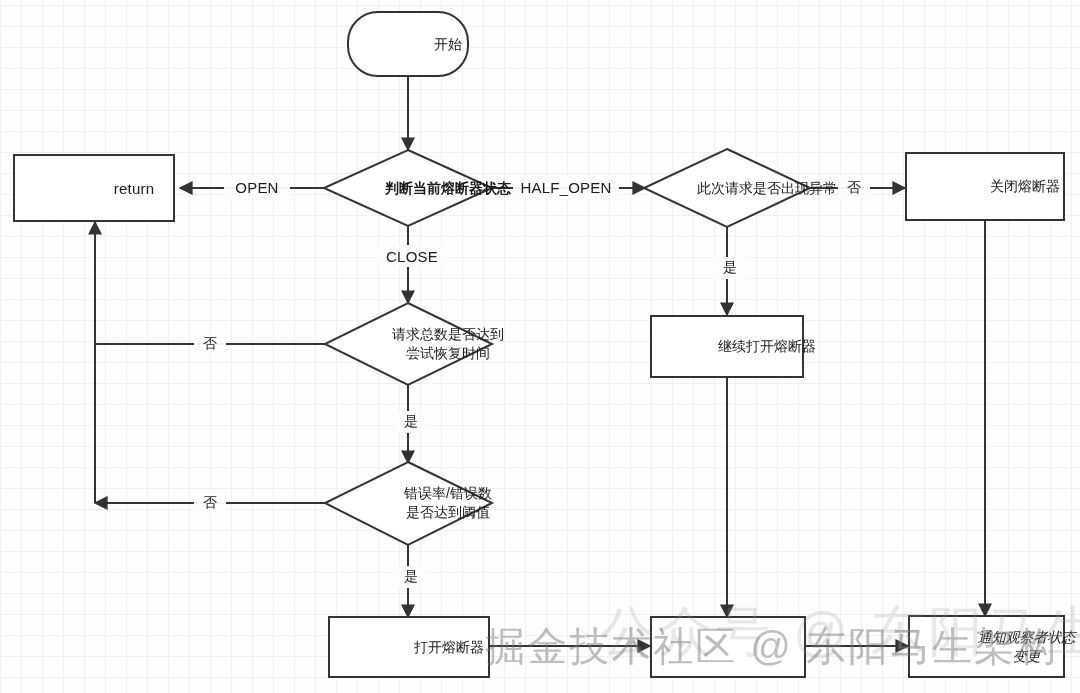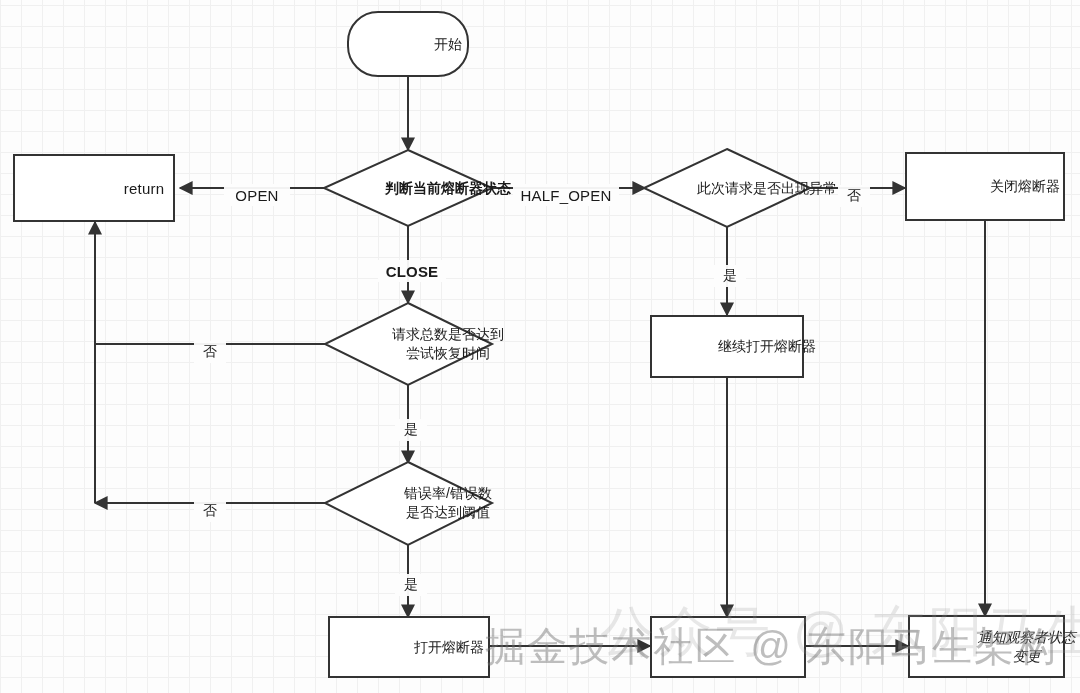--- a/index.html
+++ b/index.html
@@ -51,21 +51,20 @@
   .edge-label {
     position: absolute;
     display: flex;
     align-items: center;
     justify-content: center;
     color: #1a1a1a;
     font-size: 14px;
     background: rgba(253,253,253,0.95);
     padding: 0 3px;
     white-space: nowrap;
-    margin-top: 8px;
   }
   .latin {
     font-size: 15px;
     letter-spacing: 0.2px;
   }
   #watermark {
     position: absolute;
     left: 300px;
     top: 600px;
     width: 780px;
@@ -155,21 +154,21 @@
 
     <rect x="329" y="617" width="160" height="60" fill="#ffffff" stroke="#333333" stroke-width="2"></rect>
 
     <rect x="651" y="617" width="154" height="60" fill="#ffffff" stroke="#333333" stroke-width="2"></rect>
 
     <rect x="909" y="616" width="155" height="61" fill="#ffffff" stroke="#333333" stroke-width="2"></rect>
   </svg>
 
   <div class="node-text" style="left:348px; top:12px; width:120px; height:64px;">开始</div>
 
-  <div class="node-text latin" style="left:24px; top:155px; width:160px; height:66px;">return</div>
+  <div class="node-text latin" style="left:14px; top:155px; width:160px; height:66px;">return</div>
 
   <div class="node-text" style="left:308px; top:168px; width:200px; height:40px;font-weight:bold;">判断当前熔断器状态</div>
 
   <div class="node-text" style="left:627px; top:168px; width:200px; height:40px;">此次请求是否出现异常</div>
 
   <div class="node-text" style="left:906px; top:153px; width:158px; height:67px;">关闭熔断器</div>
 
   <div class="node-text" style="left:651px; top:316px; width:152px; height:61px;">继续打开熔断器</div>
 
   <div class="node-text" style="left:318px; top:318px; width:180px; height:52px;">请求总数是否达到
@@ -181,21 +180,21 @@
   <div class="node-text" style="left:329px; top:617px; width:160px; height:60px;">打开熔断器</div>
 
 
   <div class="node-text" style="left:909px; top:616px; width:155px; height:61px;font-style:italic;">通知观察者状态
 变更</div>
 
   <div class="edge-label latin" style="left:224px; top:176px; width:60px; height:22px;">OPEN</div>
 
   <div class="edge-label latin" style="left:513px; top:176px; width:100px; height:22px;">HALF_OPEN</div>
 
-  <div class="edge-label latin" style="left:378px; top:252px; width:62px; height:22px;font-weight:bold;">CLOSE</div>
+  <div class="edge-label latin" style="left:378px; top:245px; width:62px; height:22px;">CLOSE</div>
 
   <div class="edge-label" style="left:838px; top:177px; width:26px; height:22px;">否</div>
 
   <div class="edge-label" style="left:714px; top:257px; width:26px; height:22px;">是</div>
 
   <div class="edge-label" style="left:194px; top:333px; width:26px; height:22px;">否</div>
 
   <div class="edge-label" style="left:395px; top:411px; width:26px; height:22px;">是</div>
 
   <div class="edge-label" style="left:194px; top:492px; width:26px; height:22px;">否</div>

